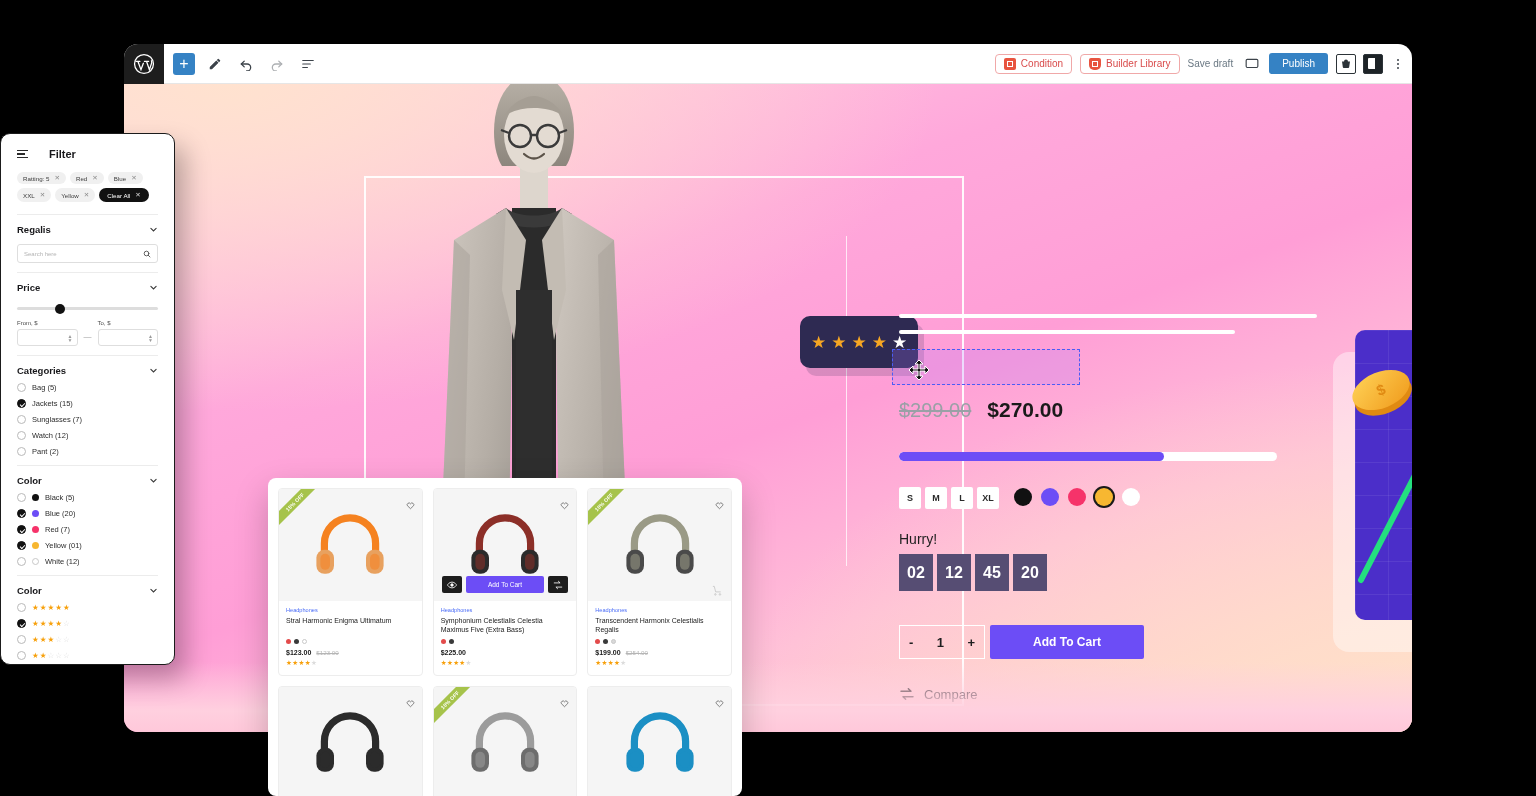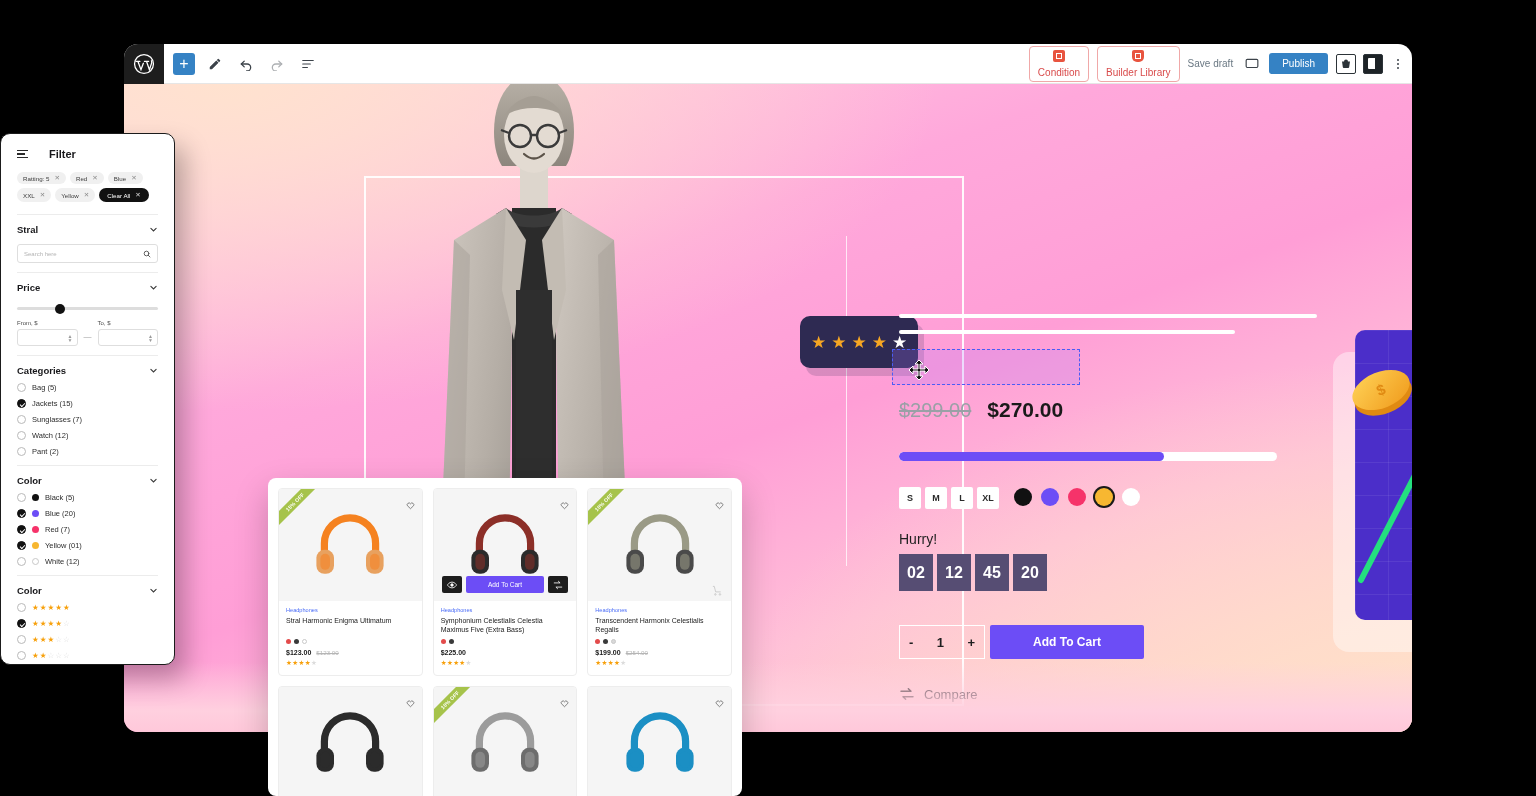--- a/index.html
+++ b/index.html
@@ -31,21 +31,21 @@
     display:flex; align-items:center; justify-content:center;
     color:#3c434a;
   }
   .tb-btn.primary { background:#3582c4; color:#fff; font-size:16px; line-height:1; }
   .tb-btn svg { width:14px; height:14px; }
   .tb-spacer { flex:1 1 auto; }
   .chip-btn {
     display:flex; align-items:center; gap:5px;
     border:1px solid #f0a8a8; border-radius:4px;
     padding:3px 8px; margin-right:8px; background:#fff;
-    font-size:10px; color:#d94b4b; white-space:nowrap;flex-direction:column;
+    font-size:10px; color:#d94b4b; white-space:nowrap;
   }
   .chip-btn .sq { width:12px; height:12px; border-radius:2px; background:#e8543f;
       display:inline-block; position:relative; }
   .chip-btn .sq::after{ content:""; position:absolute; inset:3px; border:1.2px solid #fff;}
   .chip-btn.lib .sq { background:#e8543f; border-radius:2px 2px 5px 5px; }
   .save-draft { font-size:10px; color:#6a7883; margin-right:12px; white-space:nowrap; }
   .icon-plain { color:#3c434a; margin-right:10px; display:flex; }
   .icon-plain svg { width:14px; height:12px; }
   .publish-btn {
     background:#3582c4; color:#fff; font-size:10px; font-weight:400;
@@ -568,21 +568,21 @@
         </div>
         <div class="chip dark">
           <span>Clear All</span>
           <span class="x">✕</span>
         </div>
       </div>
 
     <div class="fp-div"></div>
 
     <div class="sec-head">
-      <span class="t">Stral</span>
+      <span class="t">Regalis</span>
       <svg class="chev" viewBox="0 0 24 24" fill="none" stroke="currentColor" stroke-width="3" stroke-linecap="round">
           <path d="M5 9l7 7 7-7"></path>
         </svg>
     </div>
     <div class="search-box">
       <span class="ph">Search here</span>
       <svg viewBox="0 0 24 24" fill="none" stroke="currentColor" stroke-width="2.6" stroke-linecap="round">
           <circle cx="10.5" cy="10.5" r="7"></circle>
           <path d="M15.8 15.8L21 21"></path>
         </svg>

